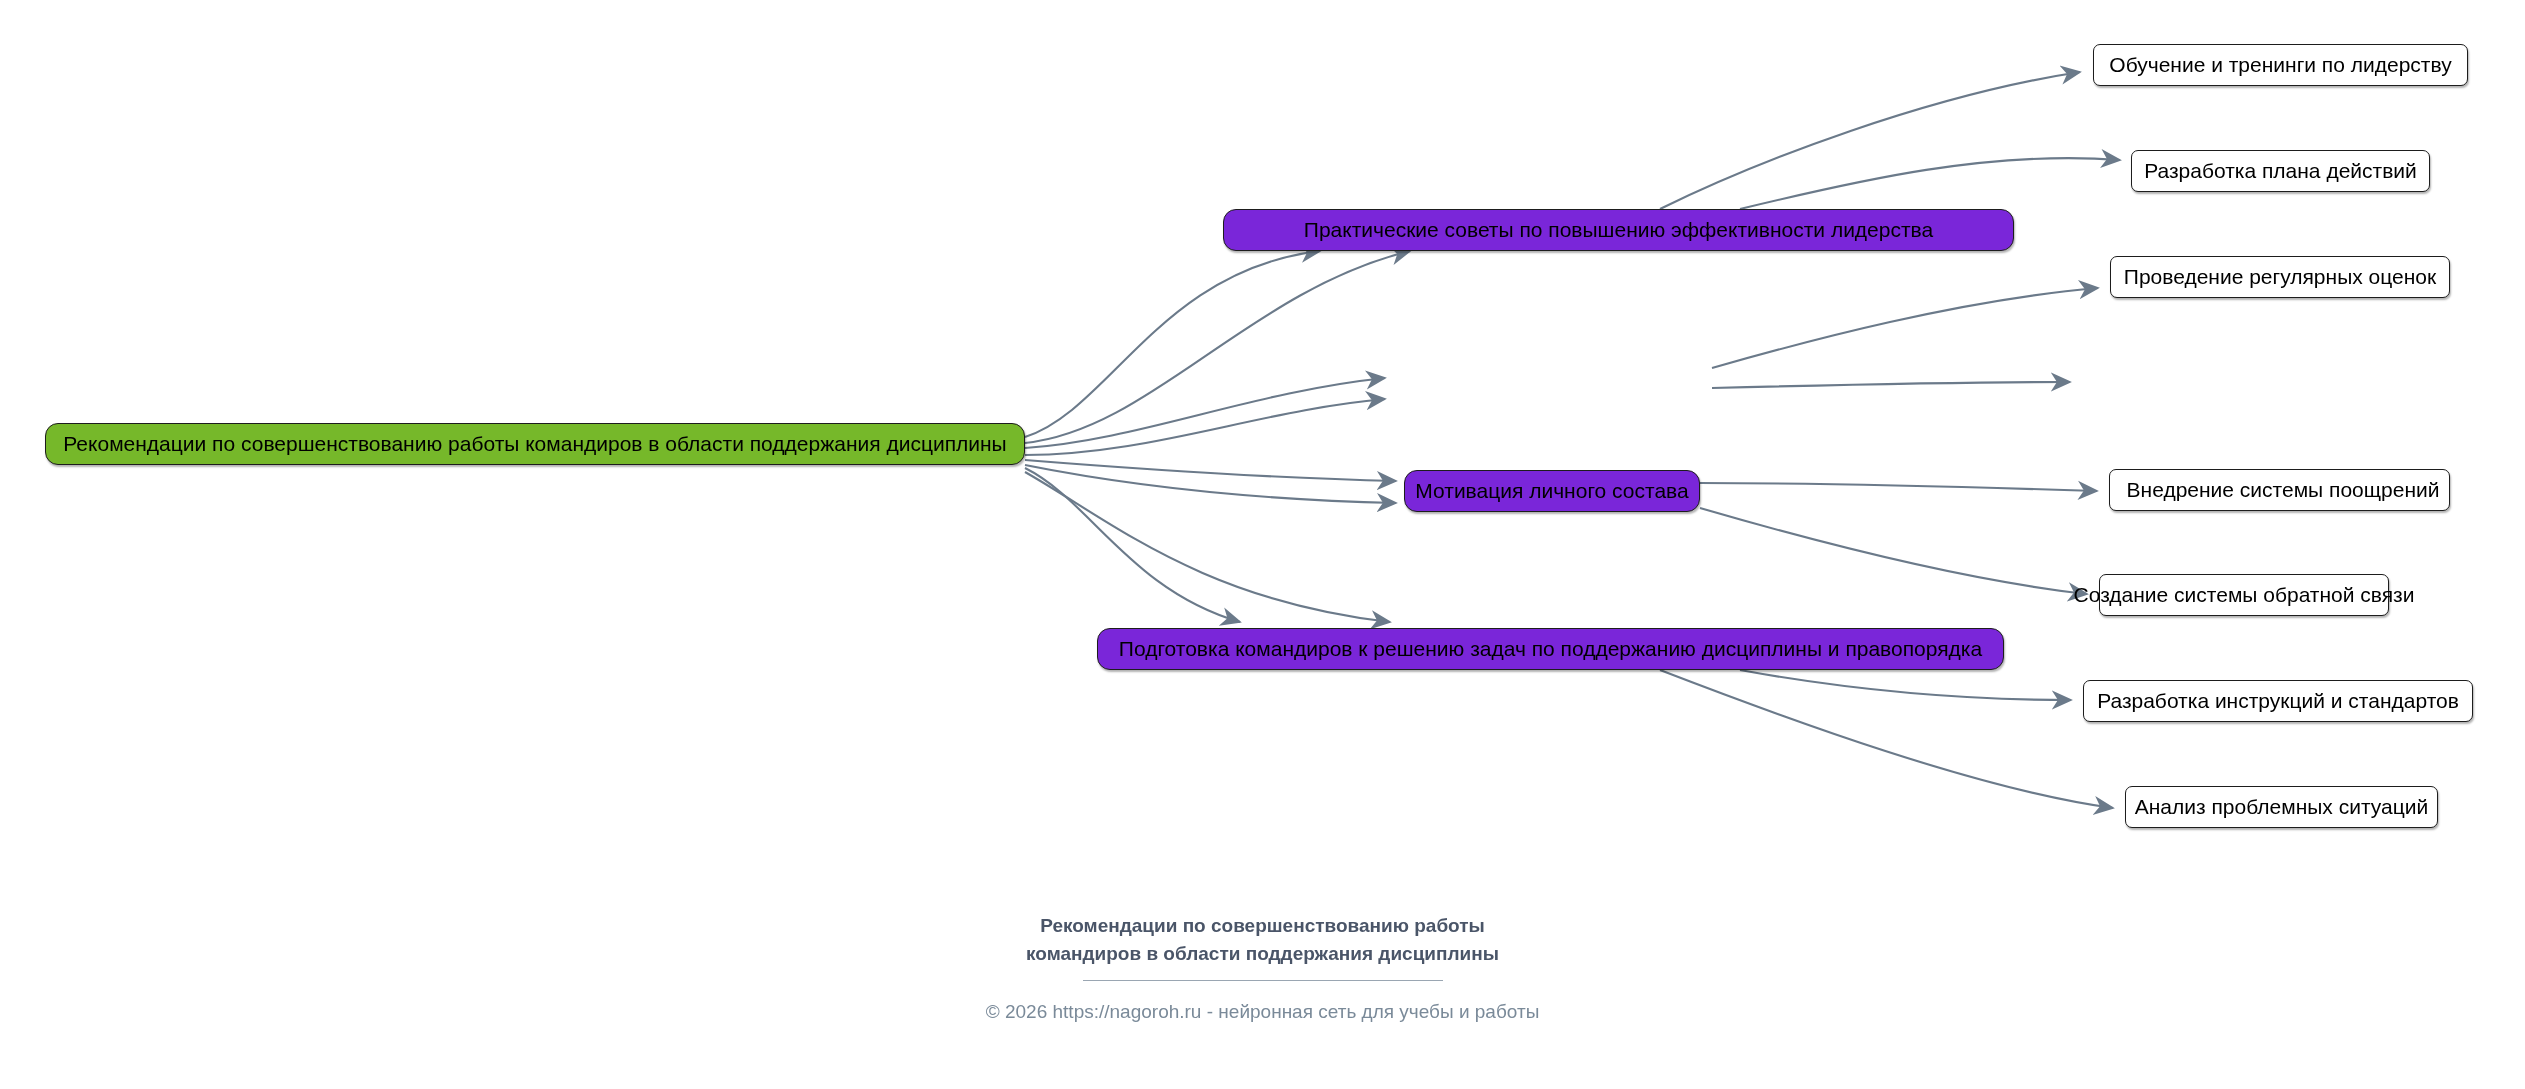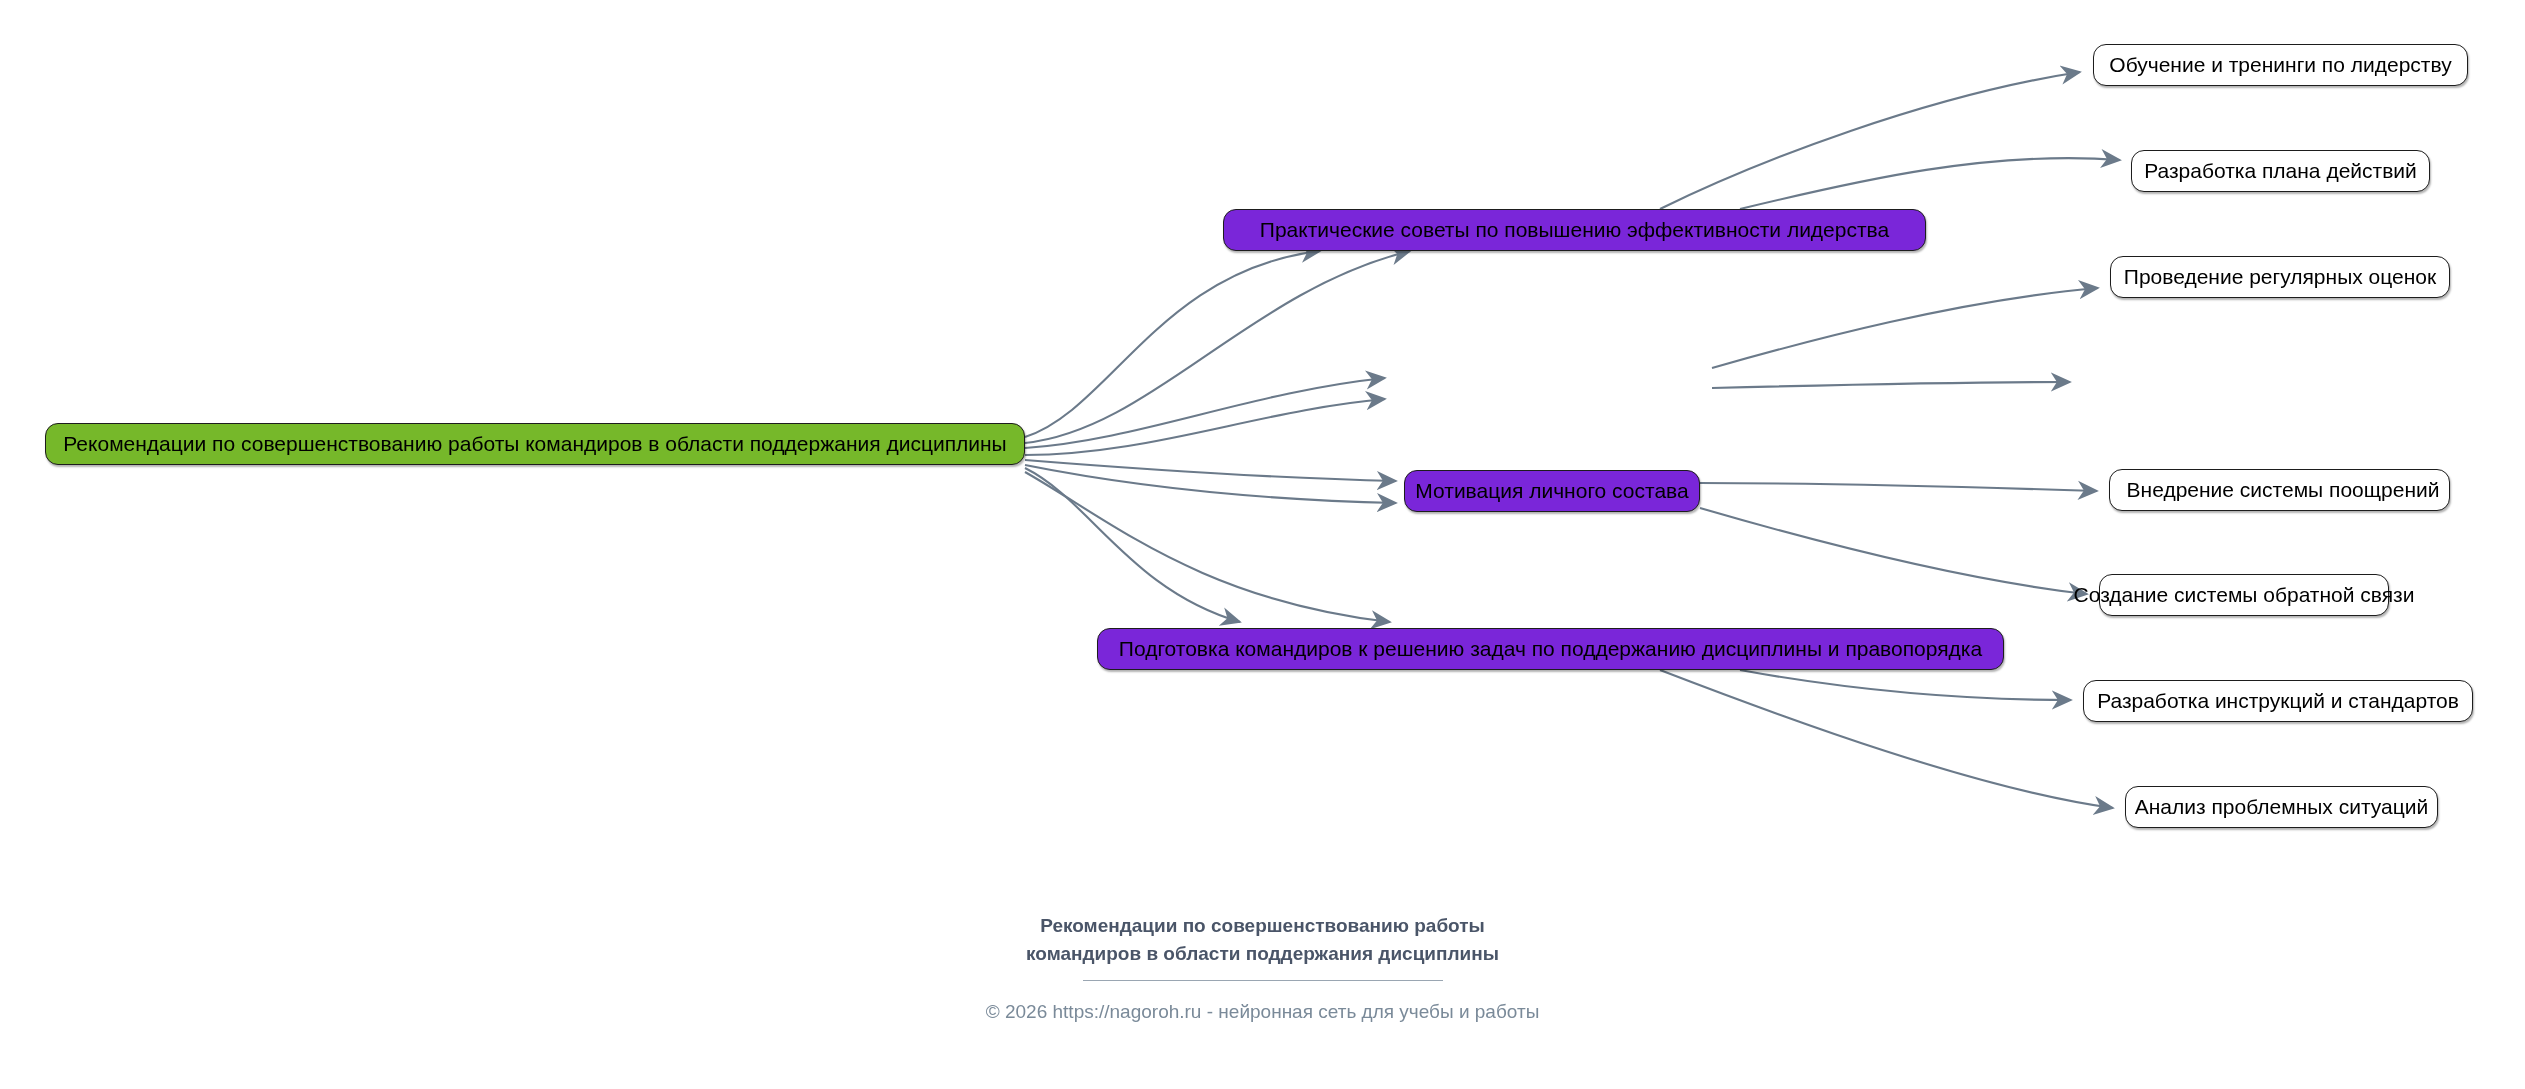--- a/index.html
+++ b/index.html
@@ -57,21 +57,21 @@
     border-radius: 13px;
     color: #000000;
     font-size: 21px;
     padding: 0 14px;
     box-shadow: 1px 2px 2px rgba(0,0,0,0.30);
   }
 
   .node-leaf {
     background: #ffffff;
     border: 1.6px solid #1d1d1d;
-    border-radius: 13px;
+    border-radius: 7px;
     color: #000000;
     font-size: 21px;
     padding: 0 14px;
     box-shadow: 1px 2px 2px rgba(0,0,0,0.30);
   }
 
   #footer {
     position: absolute;
     left: 0;
     right: 0;
@@ -137,21 +137,21 @@
 
       <path d="M 1740 670 C 1850 690, 1960 700, 2071 700"></path>
       <path d="M 1660 670 C 1790 720, 1980 790, 2113 808"></path>
     </g>
   </svg>
 
   <div class="node node-root" style="left:45px; top:423px; width:980px; height:42px;">
     <span>Рекомендации по совершенствованию работы командиров в области поддержания дисциплины</span>
   </div>
 
-  <div class="node node-branch" style="left:1223px; top:209px; width:703px; height:42px;">
+  <div class="node node-branch" style="left:1223px; top:209px; width:791px; height:42px;">
     <span>Практические советы по повышению эффективности лидерства</span>
   </div>
 
 
   <div class="node node-branch" style="left:1404px; top:470px; width:296px; height:42px;">
     <span>Мотивация личного состава</span>
   </div>
 
   <div class="node node-branch" style="left:1097px; top:628px; width:907px; height:42px;">
     <span>Подготовка командиров к решению задач по поддержанию дисциплины и правопорядка</span>

